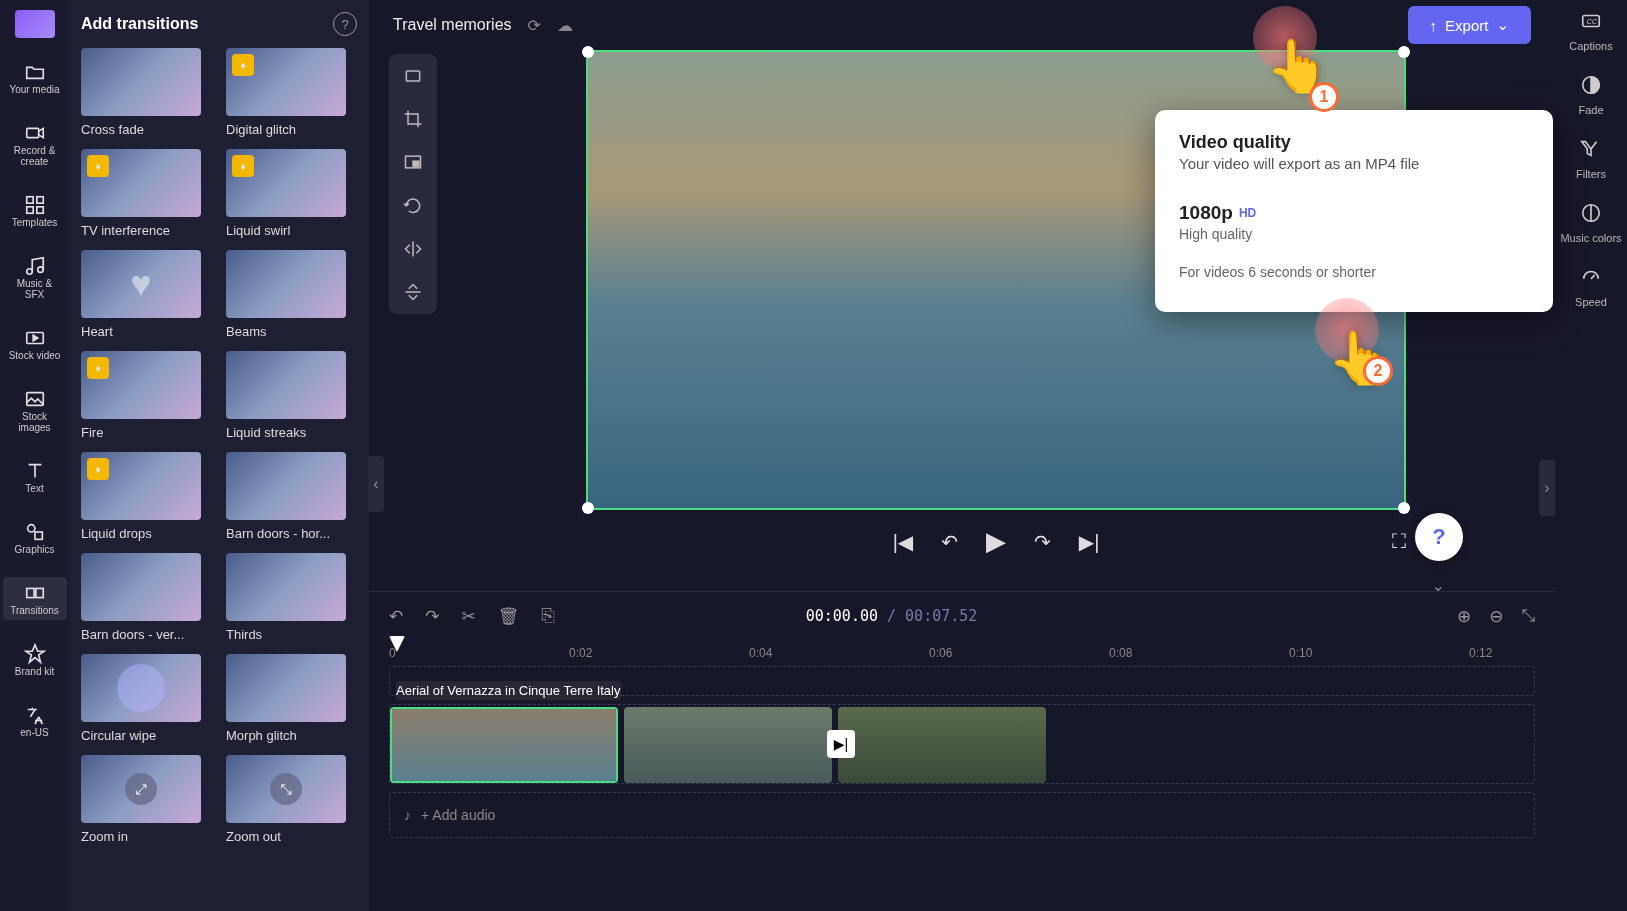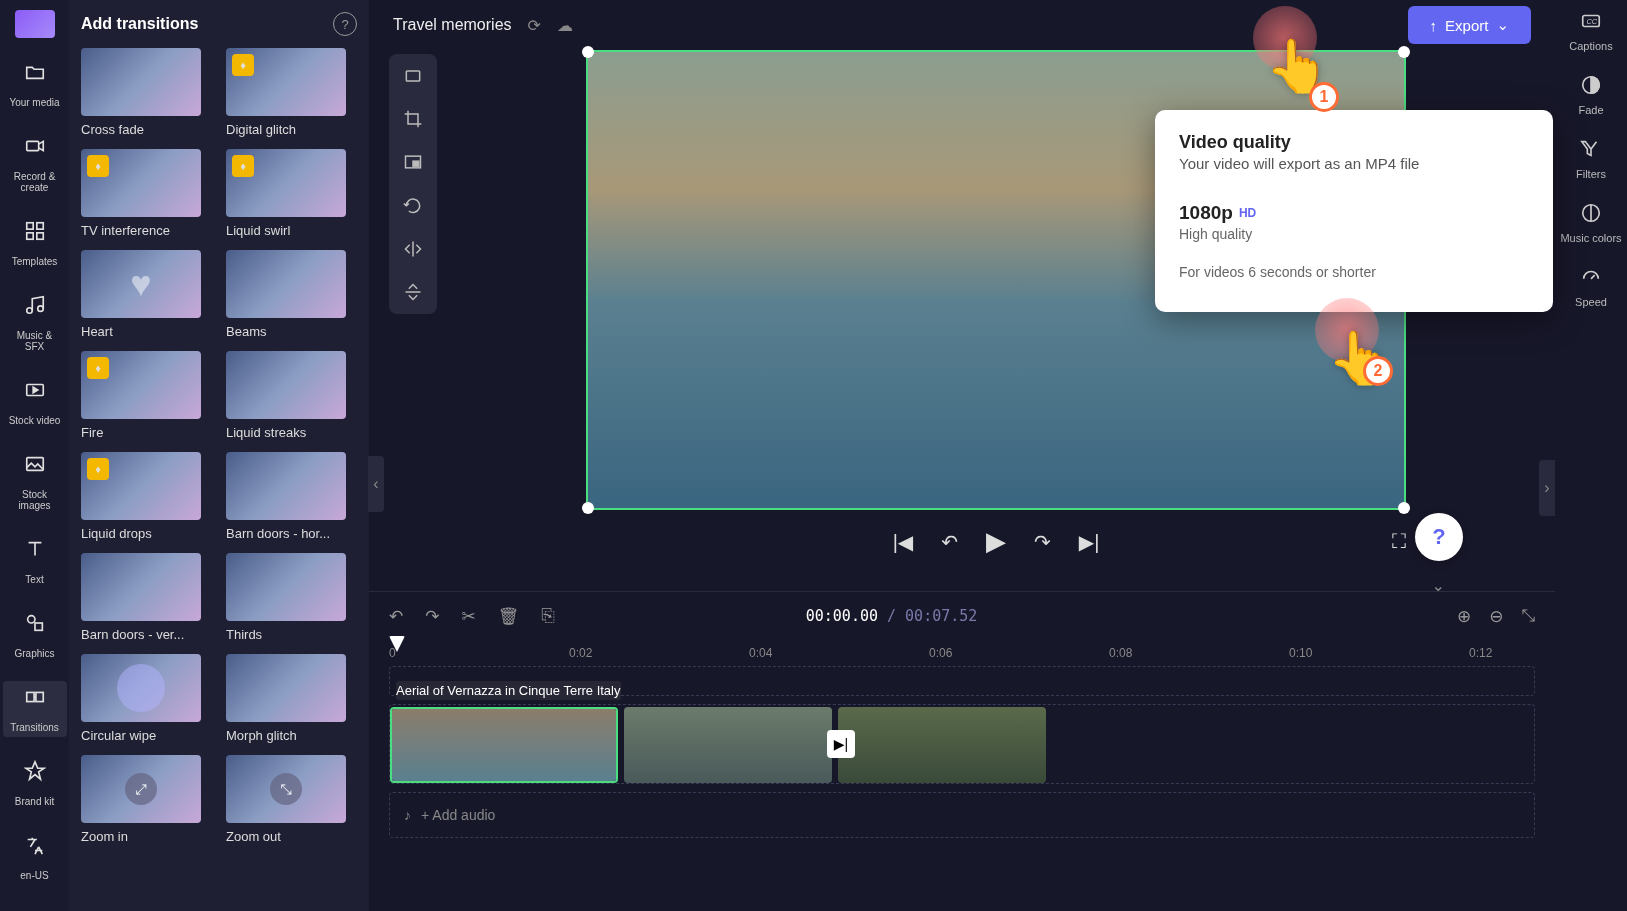--- a/index.html
+++ b/index.html
@@ -1,20 +1,20 @@
 <!DOCTYPE html>
 <html><head>
 <meta charset="utf-8">
 <style>
 * { margin: 0; padding: 0; box-sizing: border-box; }
 body { font-family: 'Segoe UI', sans-serif; background: #1a1a2e; color: #e0e0e0; width: 1627px; height: 911px; overflow: hidden; display: flex; }
 
 .left-nav { width: 69px; background: #1a1a2e; display: flex; flex-direction: column; align-items: center; padding-top: 10px; gap: 18px; }
 .app-logo { width: 40px; height: 28px; background: linear-gradient(135deg, #8b5cf6, #a78bfa); border-radius: 4px; }
-.nav-item { display: flex; flex-direction: column; align-items: center; gap: 13px; cursor: pointer; padding: 4px; width: 64px; }
+.nav-item { display: flex; flex-direction: column; align-items: center; gap: 0; cursor: pointer; padding: 4px; width: 64px; }
 .nav-item.active { background: #2d2d42; border-radius: 4px; }
 .nav-icon { width: 24px; height: 24px; display: flex; align-items: center; justify-content: center; }
 .nav-label { font-size: 10px; text-align: center; color: #ccc; line-height: 1.1; }
 
 .transitions-panel { width: 300px; background: #1f1f33; padding: 12px; overflow-y: auto; position: relative; }
 .panel-header { display: flex; justify-content: space-between; align-items: center; margin-bottom: 12px; }
 .panel-title { font-size: 16px; font-weight: 600; color: #fff; }
 .help-circle { width: 24px; height: 24px; border: 1.5px solid #999; border-radius: 50%; display: flex; align-items: center; justify-content: center; font-size: 13px; color: #999; }
 .trans-grid { display: grid; grid-template-columns: 1fr 1fr; gap: 12px 14px; }
 .trans-item { cursor: pointer; }

